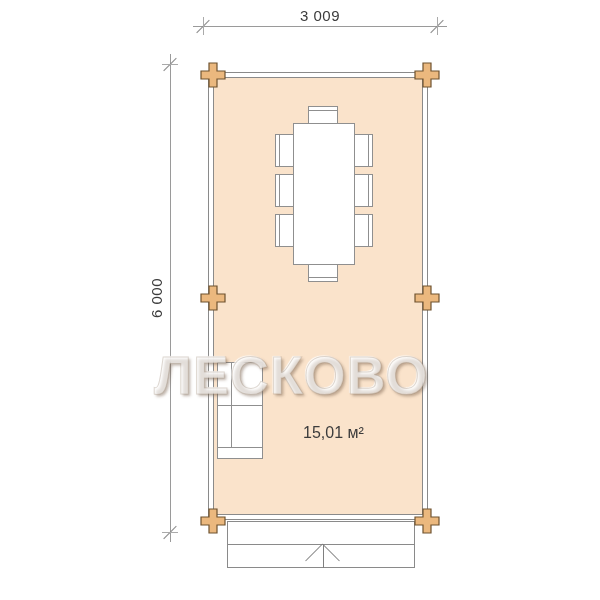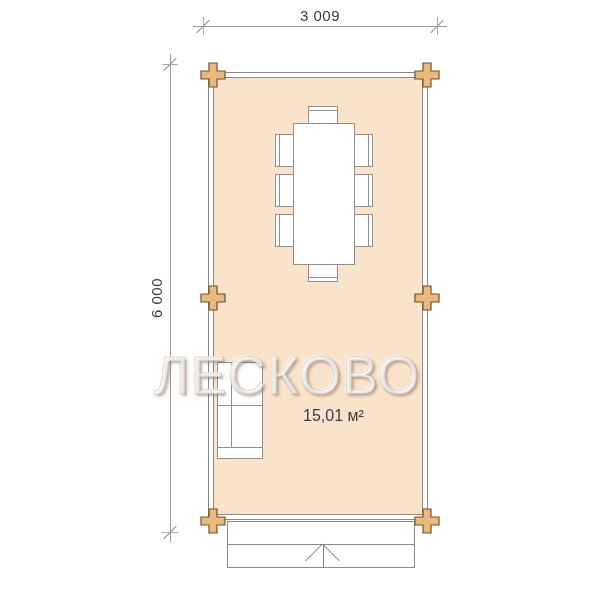--- a/index.html
+++ b/index.html
@@ -44,25 +44,25 @@
   #kitchen-cabinet .v1{position:absolute;left:13px;top:0;width:1px;height:84px;background:#8f8f8f;}
   
   #porch{position:absolute;left:227px;top:521px;width:188px;height:47px;
     border:1px solid #8a8a8a;background:#ffffff;box-sizing:border-box;z-index:1;}
   #porch .divider{position:absolute;left:0;right:0;top:22px;height:1px;background:#8a8a8a;}
   #stairs-arrow .stem{position:absolute;left:95px;top:22px;width:1px;height:24px;background:#7f7f7f;}
   #stairs-arrow .leg{position:absolute;width:24px;height:1px;top:30px;background:#7f7f7f;}
   #stairs-arrow .leg-l{left:74px;transform:rotate(-45deg);}
   #stairs-arrow .leg-r{left:91px;transform:rotate(45deg);}
   
-  #area-label{position:absolute;left:303px;top:407px;font-size:16px;color:#3c3c3c;z-index:4;}
+  #area-label{position:absolute;left:303px;top:424px;font-size:16px;color:#3c3c3c;z-index:4;}
   
   #watermark{
     position:absolute;left:154px;top:348px;z-index:10;pointer-events:none;
-    font-size:54px;font-weight:normal;line-height:1;letter-spacing:1px;white-space:nowrap;
+    font-size:54px;font-weight:bold;line-height:1;letter-spacing:1px;white-space:nowrap;
     color:rgba(255,255,255,0.55);
     -webkit-text-stroke:1px rgba(150,130,110,0.30);
     text-shadow:2px 2px 3px rgba(115,92,70,0.45), -1px -1px 1px rgba(255,255,255,0.9);
   }
 </style>
 </head>
 <body>
 
 <div id="stage" style="--floor-fill: #FAE3CB; --timber-fill: #EBB87E; --timber-border: #6E522F; --wall-line: #8A8A8A; --dim-line: #9A9A9A; --text: #3C3C3C;">
 

